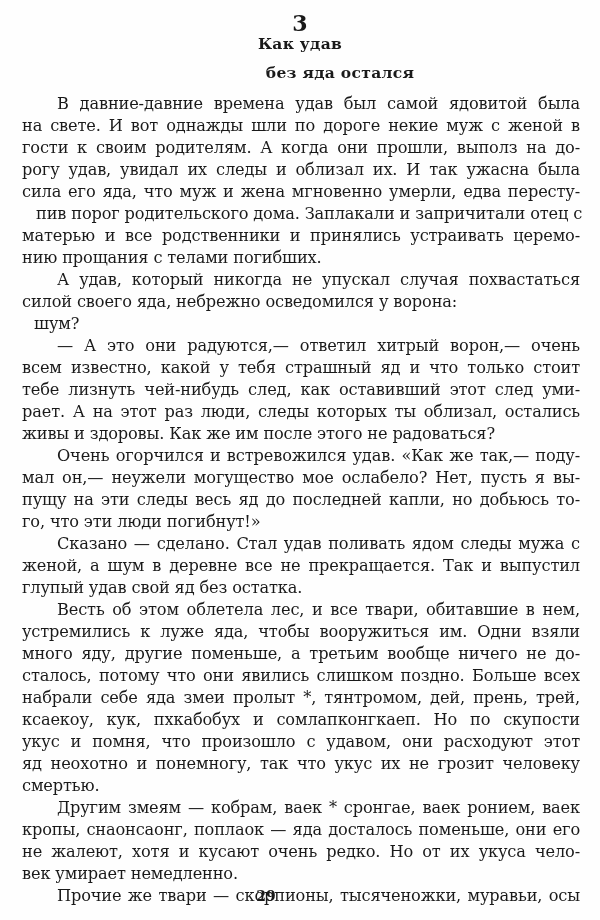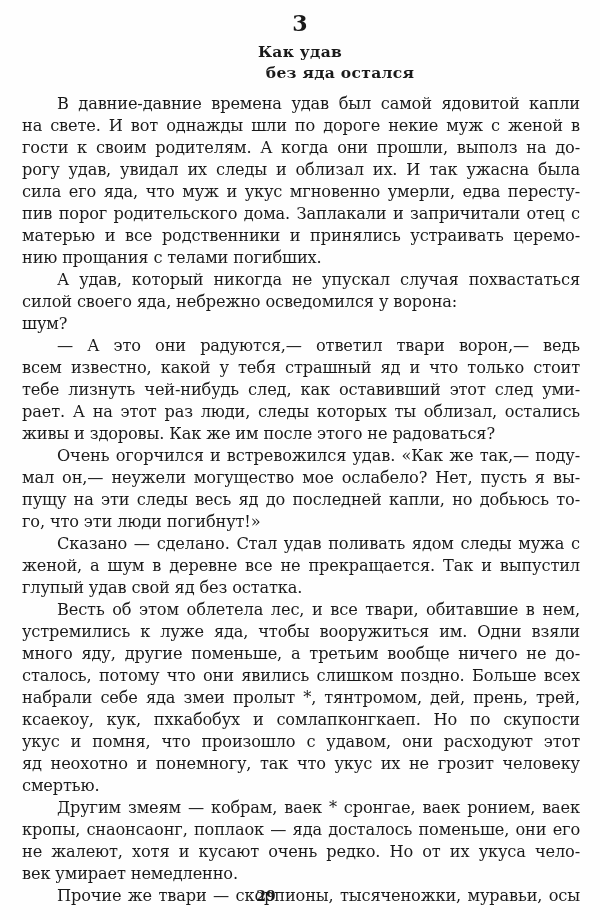--- a/index.html
+++ b/index.html
@@ -36,21 +36,21 @@
       position: absolute;
       left: 0;
       width: 600px;
       text-align: center;
       font-family: "DejaVu Serif", serif;
       font-weight: bold;
       font-size: 15.5px;
       letter-spacing: 0.3px;
       line-height: 20px;
     }
-    .title.l1 { top: 42px; text-align: center; }
+    .title.l1 { top: 34px; text-align: center; }
     .title.l2 { top: 63px; padding-left: 40px; }
     .body-text {
       position: absolute;
       left: 22px;
       top: 93px;
       width: 558px;
       font-family: "DejaVu Serif", serif;
       font-size: 16.2px;
       line-height: 22px;
       letter-spacing: -0.15px;
@@ -85,38 +85,38 @@
 </head>
 <body>
 
 <div class="page">
   <div class="chapter-number">3</div>
   <div class="title l1">Как удав</div>
   <div class="title l2">без яда остался</div>
 
   <div class="body-text" id="body-text">
       <div>
-        <span class="line indent" style="display: block;">В давние-давние времена удав был самой ядовитой капли</span>
+        <span class="line indent" style="display: block;">В давние-давние времена удав был самой ядовитой была</span>
         <span class="line" style="display: block;">на свете. И вот однажды шли по дороге некие муж с женой в</span>
         <span class="line" style="display: block;">гости к своим родителям. А когда они прошли, выполз на до-</span>
         <span class="line" style="display: block;">рогу удав, увидал их следы и облизал их. И так ужасна была</span>
-        <span class="line" style="display: block;">сила его яда, что муж и укус мгновенно умерли, едва пересту-</span>
-        <span class="line" style="display: block;">пив порог родительского дома. Заплакали и запричитали отец с</span>
+        <span class="line" style="display: block;">сила его яда, что муж и жена мгновенно умерли, едва пересту-</span>
+        <span class="line" style="display: block; margin-left: 14px;">пив порог родительского дома. Заплакали и запричитали отец с</span>
         <span class="line" style="display: block;">матерью и все родственники и принялись устраивать церемо-</span>
         <span class="line last" style="display: block;">нию прощания с телами погибших.</span>
       </div>
       <div>
         <span class="line indent" style="display: block;">А удав, который никогда не упускал случая похвастаться</span>
         <span class="line last" style="display: block;">силой своего яда, небрежно осведомился у ворона:</span>
       </div>
       <div>
-        <span class="line last" style="display: block;">шум?</span>
+        <span class="line last" style="display: block; margin-left: 12px;">шум?</span>
       </div>
       <div>
-        <span class="line indent" style="display: block;">— А это они радуются,— ответил твари ворон,— ведь</span>
+        <span class="line indent" style="display: block;">— А это они радуются,— ответил хитрый ворон,— очень</span>
         <span class="line" style="display: block;">всем известно, какой у тебя страшный яд и что только стоит</span>
         <span class="line" style="display: block;">тебе лизнуть чей-нибудь след, как оставивший этот след уми-</span>
         <span class="line" style="display: block;">рает. А на этот раз люди, следы которых ты облизал, остались</span>
         <span class="line last" style="display: block;">живы и здоровы. Как же им после этого не радоваться?</span>
       </div>
       <div>
         <span class="line indent" style="display: block;">Очень огорчился и встревожился удав. «Как же так,— поду-</span>
         <span class="line" style="display: block;">мал он,— неужели могущество мое ослабело? Нет, пусть я вы-</span>
         <span class="line" style="display: block;">пущу на эти следы весь яд до последней капли, но добьюсь то-</span>
         <span class="line last" style="display: block;">го, что эти люди погибнут!»</span>

